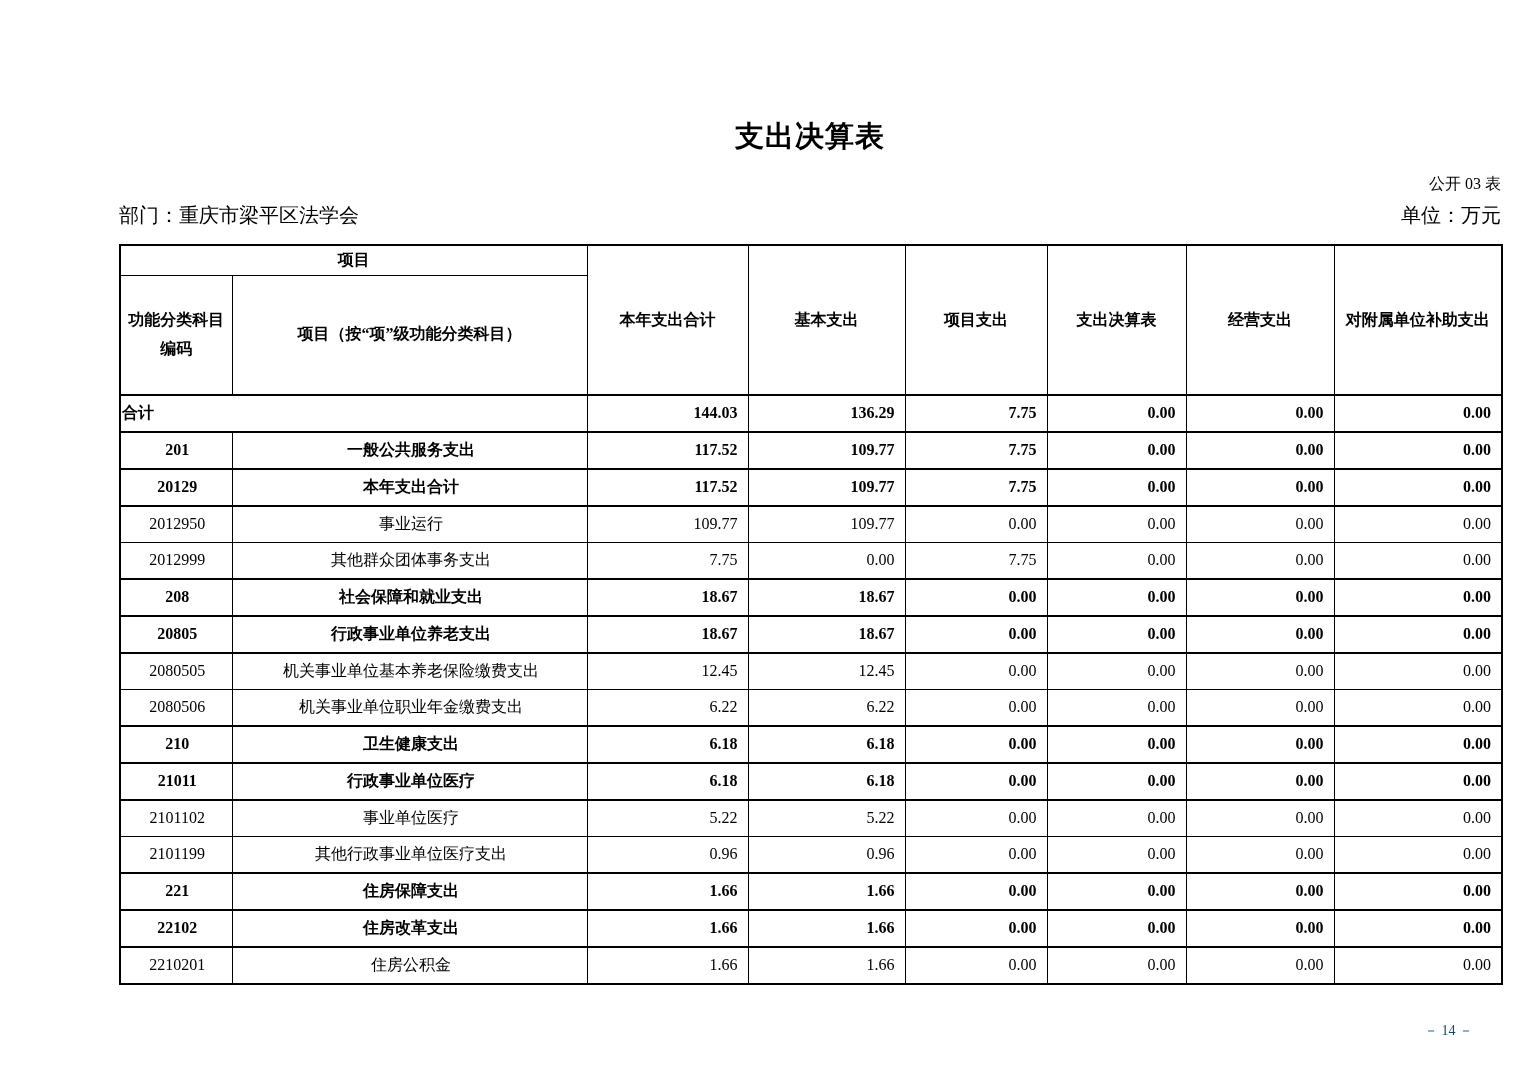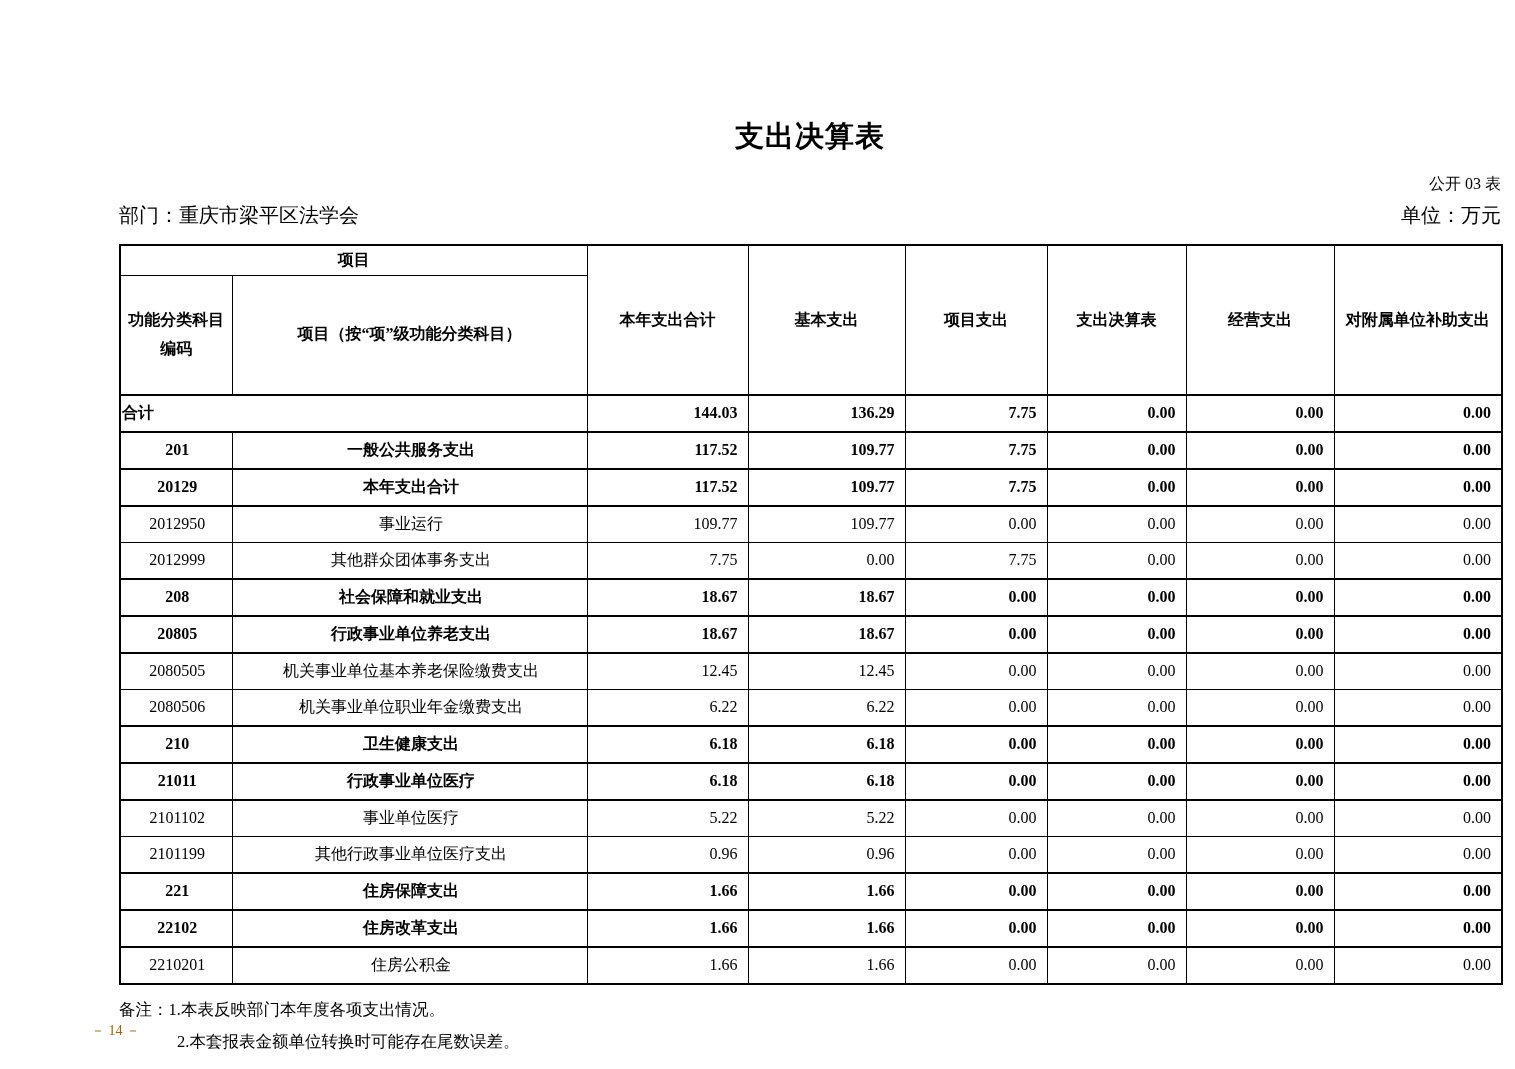--- a/index.html
+++ b/index.html
@@ -86,23 +86,23 @@
     margin-top: 9px;
     font-size: 16.5px;
     line-height: 32px;
   }
   .notes .indent { padding-left: 58px; }
   .page-no {
     position: absolute;
     left: 91px;
     width: 1382px;
     top: 1022px;
-    text-align: left;
+    text-align: right;
     font-size: 14px;
-    color: #a16207;
+    color: #0c4a6e;
   }
 </style>
 </head>
 <body>
 
 <div class="page">
   <div class="content">
 
     <div class="doc-title">支出决算表</div>
 
@@ -295,21 +295,17 @@
             <td class="num">1.66</td>
             <td class="num">1.66</td>
             <td class="num">0.00</td>
             <td class="num">0.00</td>
             <td class="num">0.00</td>
             <td class="num">0.00</td>
           </tr>
         </tbody>
     </table>
 
-    <div class="notes">
-      <div>备注：1.本表反映部门本年度各项支出情况。</div>
-      <div class="indent">2.本套报表金额单位转换时可能存在尾数误差。</div>
-    </div>
 
   </div>
 
   <div class="page-no">－ 14 －</div>
 </div>
 
 </body></html>

